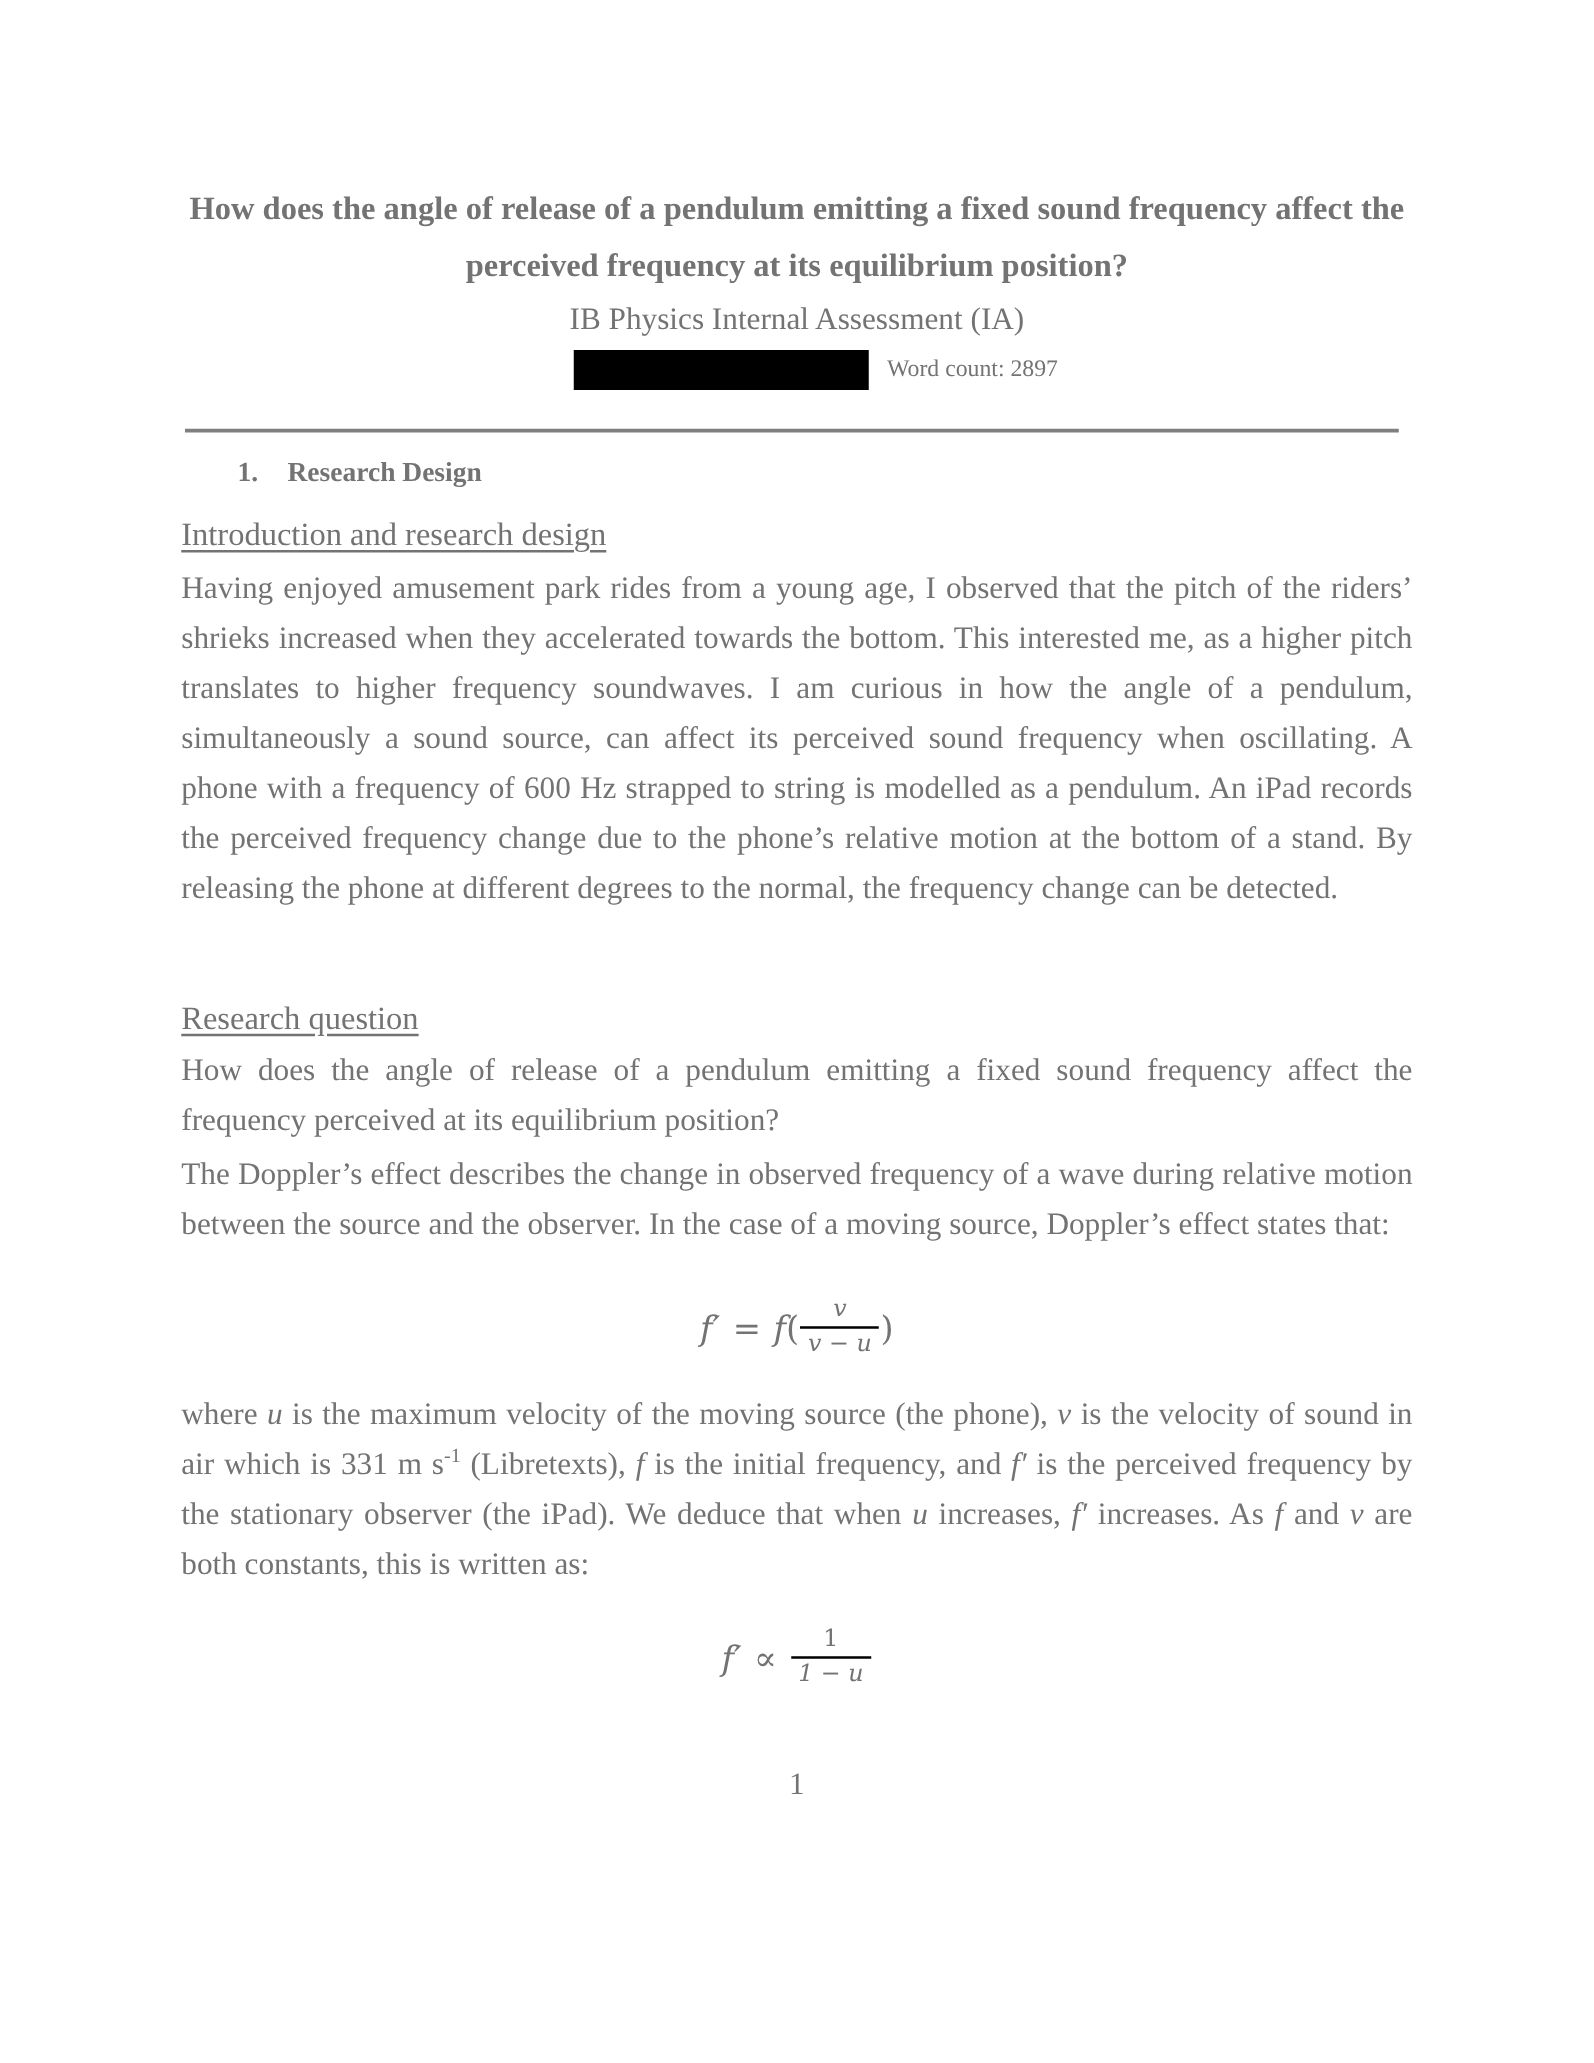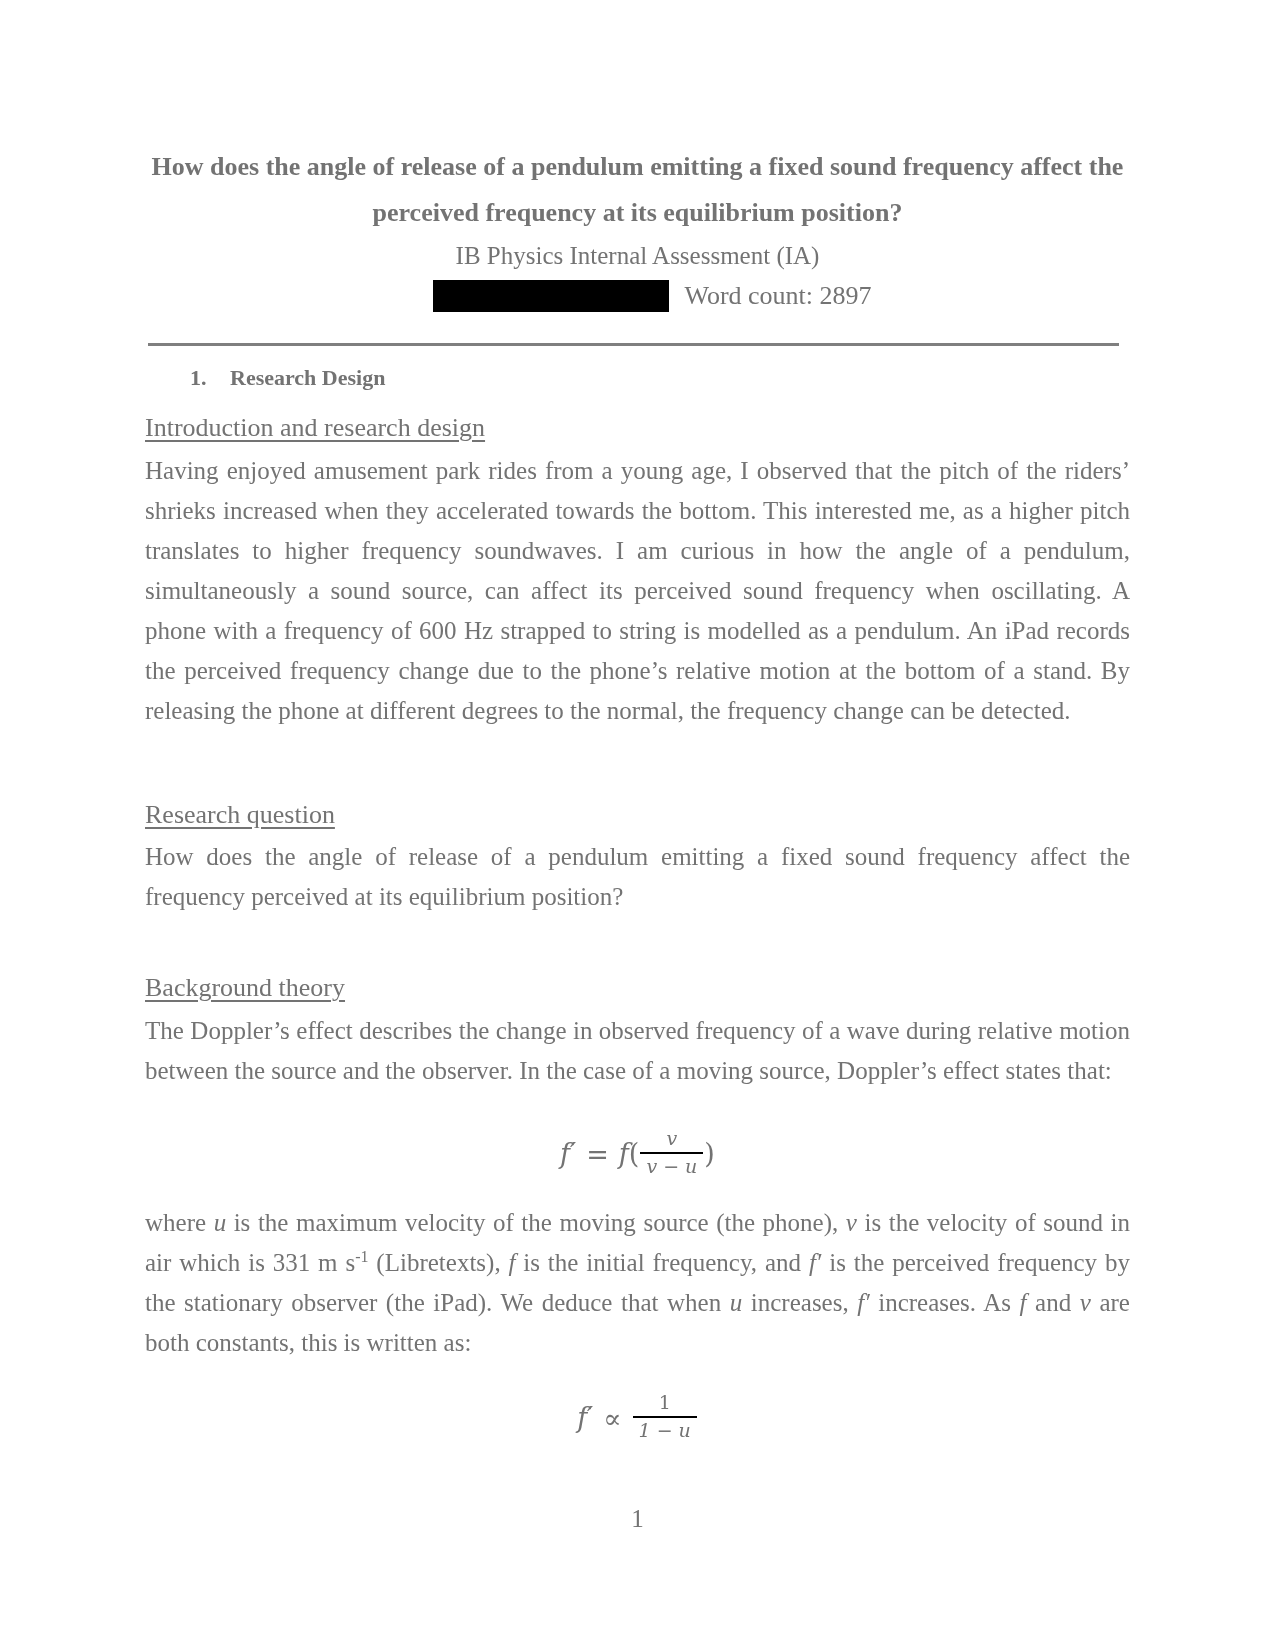--- a/index.html
+++ b/index.html
@@ -39,21 +39,21 @@
     gap: 15px;
     position: relative;
     left: 15px;
   }
   .redaction {
     width: 236px;
     height: 32px;
     background: #000000;
   }
   .word-count {
-    font-size: 26px;
+    font-size: 19px;
     line-height: 36px;
   }
   .divider {
     border: none;
     height: 3px;
     background: #7f7f7f;
     margin: 29px 11px 0 3px;
   }
   .sec-heading {
     margin-top: 12px;
@@ -144,21 +144,20 @@
     <div class="sec-heading">
       <span class="num">1.</span><span>Research Design</span>
     </div>
 
     <div class="sub-heading sh-intro">Introduction and research design</div>
     <div class="para p-intro">Having enjoyed amusement park rides from a young age, I observed that the pitch of the riders’ shrieks increased when they accelerated towards the bottom. This interested me, as a higher pitch translates to higher frequency soundwaves. I am curious in how the angle of a pendulum, simultaneously a sound source, can affect its perceived sound frequency when oscillating. A phone with a frequency of 600 Hz strapped to string is modelled as a pendulum. An iPad records the perceived frequency change due to the phone’s relative motion at the bottom of a stand. By releasing the phone at different degrees to the normal, the frequency change can be detected.</div>
 
     <div class="sub-heading sh-rq">Research question</div>
     <div class="para p-rq">How does the angle of release of a pendulum emitting a fixed sound frequency affect the frequency perceived at its equilibrium position?</div>
 
-    <div class="sub-heading sh-bg">Background theory</div>
     <div class="para p-bg">The Doppler’s effect describes the change in observed frequency of a wave during relative motion between the source and the observer. In the case of a moving source, Doppler’s effect states that:</div>
 
     <div class="formula-block fb-1">
       <span class="math">
         <span class="mi">f′</span><span class="rel">=</span><span class="mi">f</span><span>(</span><span class="frac"><span class="num mi">v</span><span class="den mi">v − u</span></span><span>)</span>
       </span>
     </div>
 
     <div class="para p-vars"><span>where </span><span class="seg-i">u</span><span> is the maximum velocity of the moving source (the phone), </span><span class="seg-i">v</span><span> is the velocity of sound in air which is 331 m s</span><sup>-1</sup><span> (Libretexts), </span><span class="seg-i">f</span><span> is the initial frequency, and </span><span class="seg-i">f′</span><span> is the perceived frequency by the stationary observer (the iPad). We deduce that when </span><span class="seg-i">u</span><span> increases, </span><span class="seg-i">f′</span><span> increases. As </span><span class="seg-i">f</span><span> and </span><span class="seg-i">v</span><span> are both constants, this is written as:</span></div>
 

